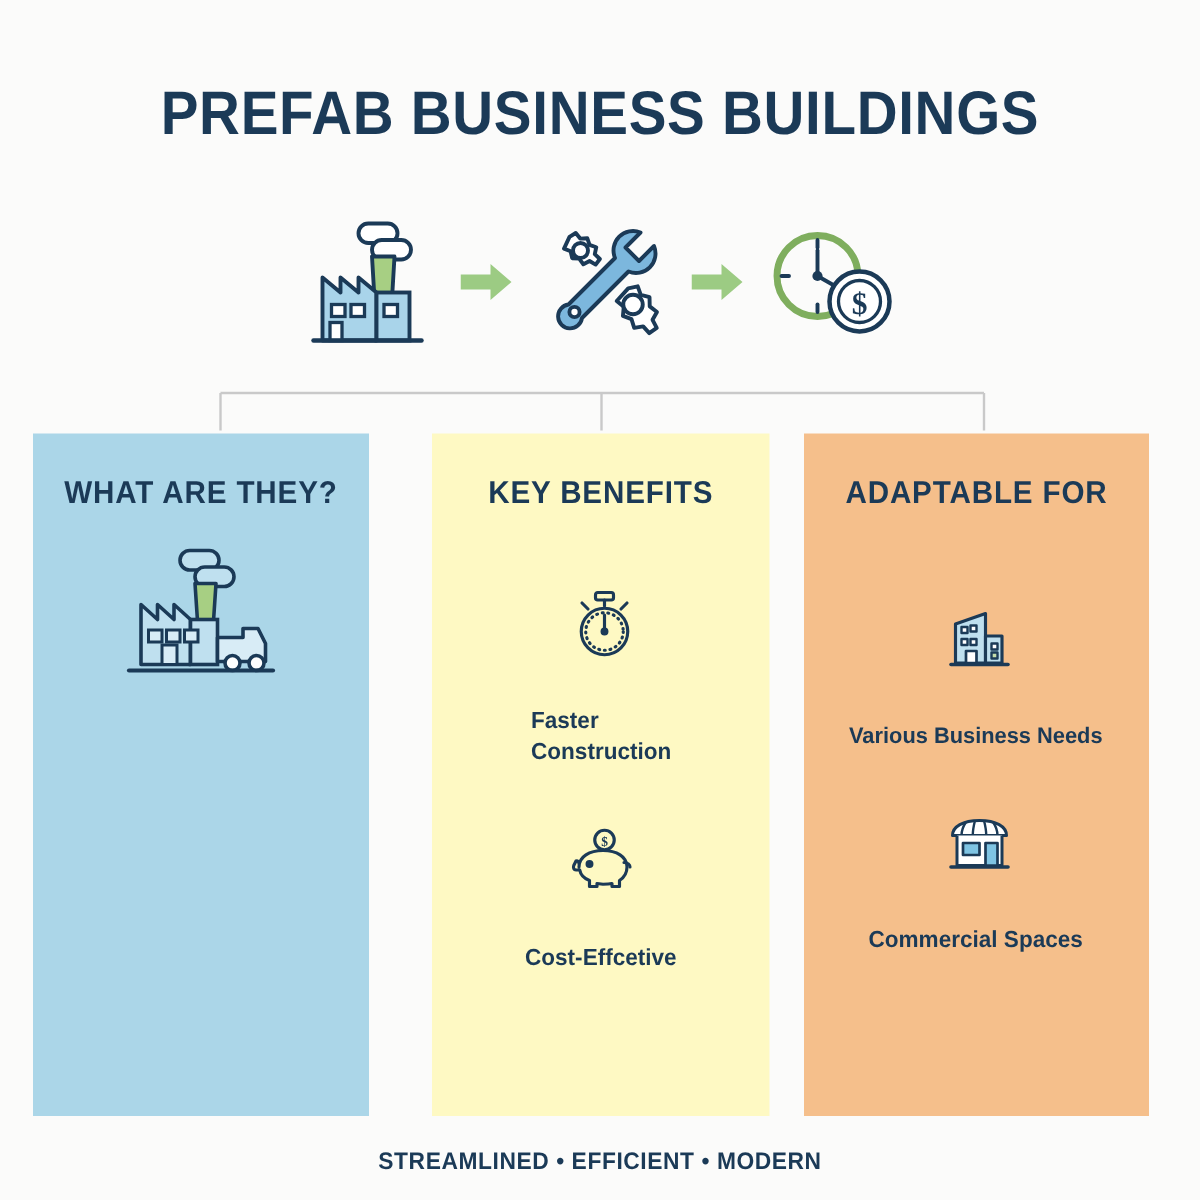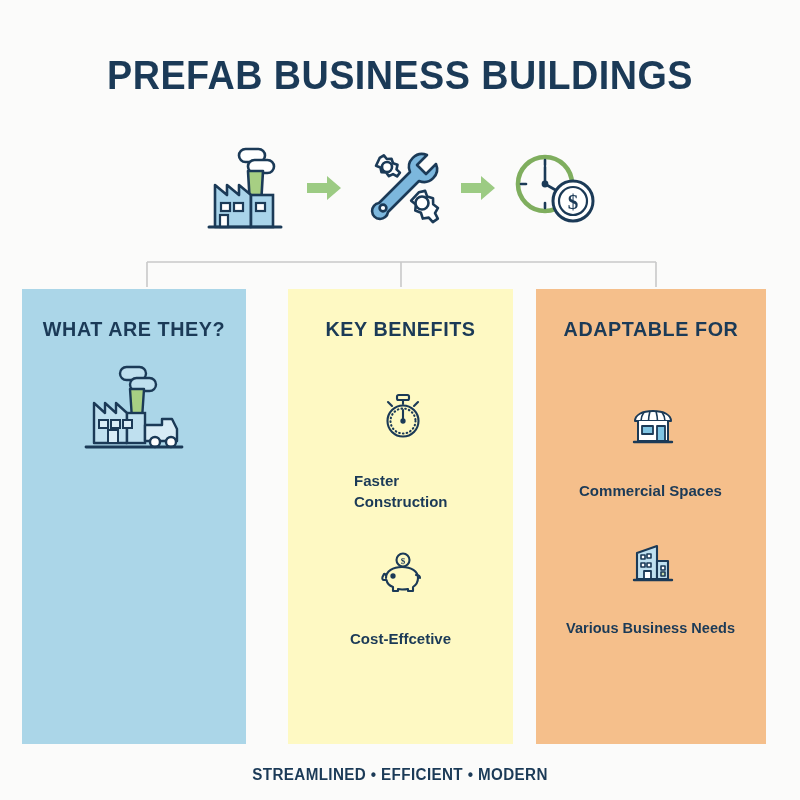--- a/index.html
+++ b/index.html
@@ -320,59 +320,59 @@
   </div>
 
   <div class="panel panel-orange">
     <div class="panel-title">ADAPTABLE FOR</div>
 
     <div class="items items-orange">
 
 
       <div class="item-row">
         <span class="item-icon">
-          <svg width="46" height="42" viewBox="0 0 46 42">
-            <g stroke="#1b3a57" stroke-width="2" stroke-linejoin="round">
-              <path d="M5 16 C5 10 12 6 23 6 C34 6 41 10 41 16 Z" fill="#ffffff"></path>
-              <g fill="none" stroke-width="1.6">
-                <path d="M14 7 C12 10 11 13 11 16"></path>
-                <path d="M20 6 C19 10 18.5 13 18.5 16"></path>
-                <path d="M26 6 C27 10 27.5 13 27.5 16"></path>
-                <path d="M32 7 C34 10 35 13 35 16"></path>
-              </g>
-              <path d="M8 16 L8 36 L38 36 L38 16" fill="#ffffff"></path>
-              <rect x="12" y="21" width="11" height="8" fill="#7fc4e3" stroke-width="1.8"></rect>
-              <rect x="27" y="21" width="8" height="15" fill="#7fc4e3" stroke-width="1.8"></rect>
-              <line x1="4" y1="37" x2="42" y2="37" stroke-linecap="round" stroke-width="2.4"></line>
-            </g>
-          </svg>
-        </span>
-        <span class="item-label">Commercial Spaces</span>
-      </div>
-
-      <div class="item-row">
-        <span class="item-icon">
           <svg width="46" height="44" viewBox="0 0 46 44">
             <g stroke="#1b3a57" stroke-width="2.1" stroke-linejoin="round">
               <path d="M7 38 L7 12 L27 5 L27 38 Z" fill="#bfe0ef"></path>
               <rect x="27" y="20" width="11" height="18" fill="#bfe0ef"></rect>
               <g fill="#ffffff" stroke-width="1.6">
                 <rect x="11" y="14" width="4" height="4"></rect>
                 <rect x="17" y="13" width="4" height="4"></rect>
                 <rect x="11" y="22" width="4" height="4"></rect>
                 <rect x="17" y="22" width="4" height="4"></rect>
                 <rect x="31" y="25" width="4" height="4"></rect>
               </g>
               <rect x="31" y="31" width="4" height="4" fill="#c4dcab" stroke-width="1.6"></rect>
               <rect x="14" y="30" width="7" height="8" fill="#ffffff" stroke-width="1.8"></rect>
               <line x1="4" y1="39" x2="42" y2="39" stroke-linecap="round" stroke-width="2.4"></line>
             </g>
           </svg>
         </span>
         <span class="item-label item-label-sm">Various Business Needs</span>
       </div>
 
+      <div class="item-row">
+        <span class="item-icon">
+          <svg width="46" height="42" viewBox="0 0 46 42">
+            <g stroke="#1b3a57" stroke-width="2" stroke-linejoin="round">
+              <path d="M5 16 C5 10 12 6 23 6 C34 6 41 10 41 16 Z" fill="#ffffff"></path>
+              <g fill="none" stroke-width="1.6">
+                <path d="M14 7 C12 10 11 13 11 16"></path>
+                <path d="M20 6 C19 10 18.5 13 18.5 16"></path>
+                <path d="M26 6 C27 10 27.5 13 27.5 16"></path>
+                <path d="M32 7 C34 10 35 13 35 16"></path>
+              </g>
+              <path d="M8 16 L8 36 L38 36 L38 16" fill="#ffffff"></path>
+              <rect x="12" y="21" width="11" height="8" fill="#7fc4e3" stroke-width="1.8"></rect>
+              <rect x="27" y="21" width="8" height="15" fill="#7fc4e3" stroke-width="1.8"></rect>
+              <line x1="4" y1="37" x2="42" y2="37" stroke-linecap="round" stroke-width="2.4"></line>
+            </g>
+          </svg>
+        </span>
+        <span class="item-label">Commercial Spaces</span>
+      </div>
+
     </div>
   </div>
 
   <div class="footer">STREAMLINED • EFFICIENT • MODERN</div>
 
 </div>
 
 </body></html>

